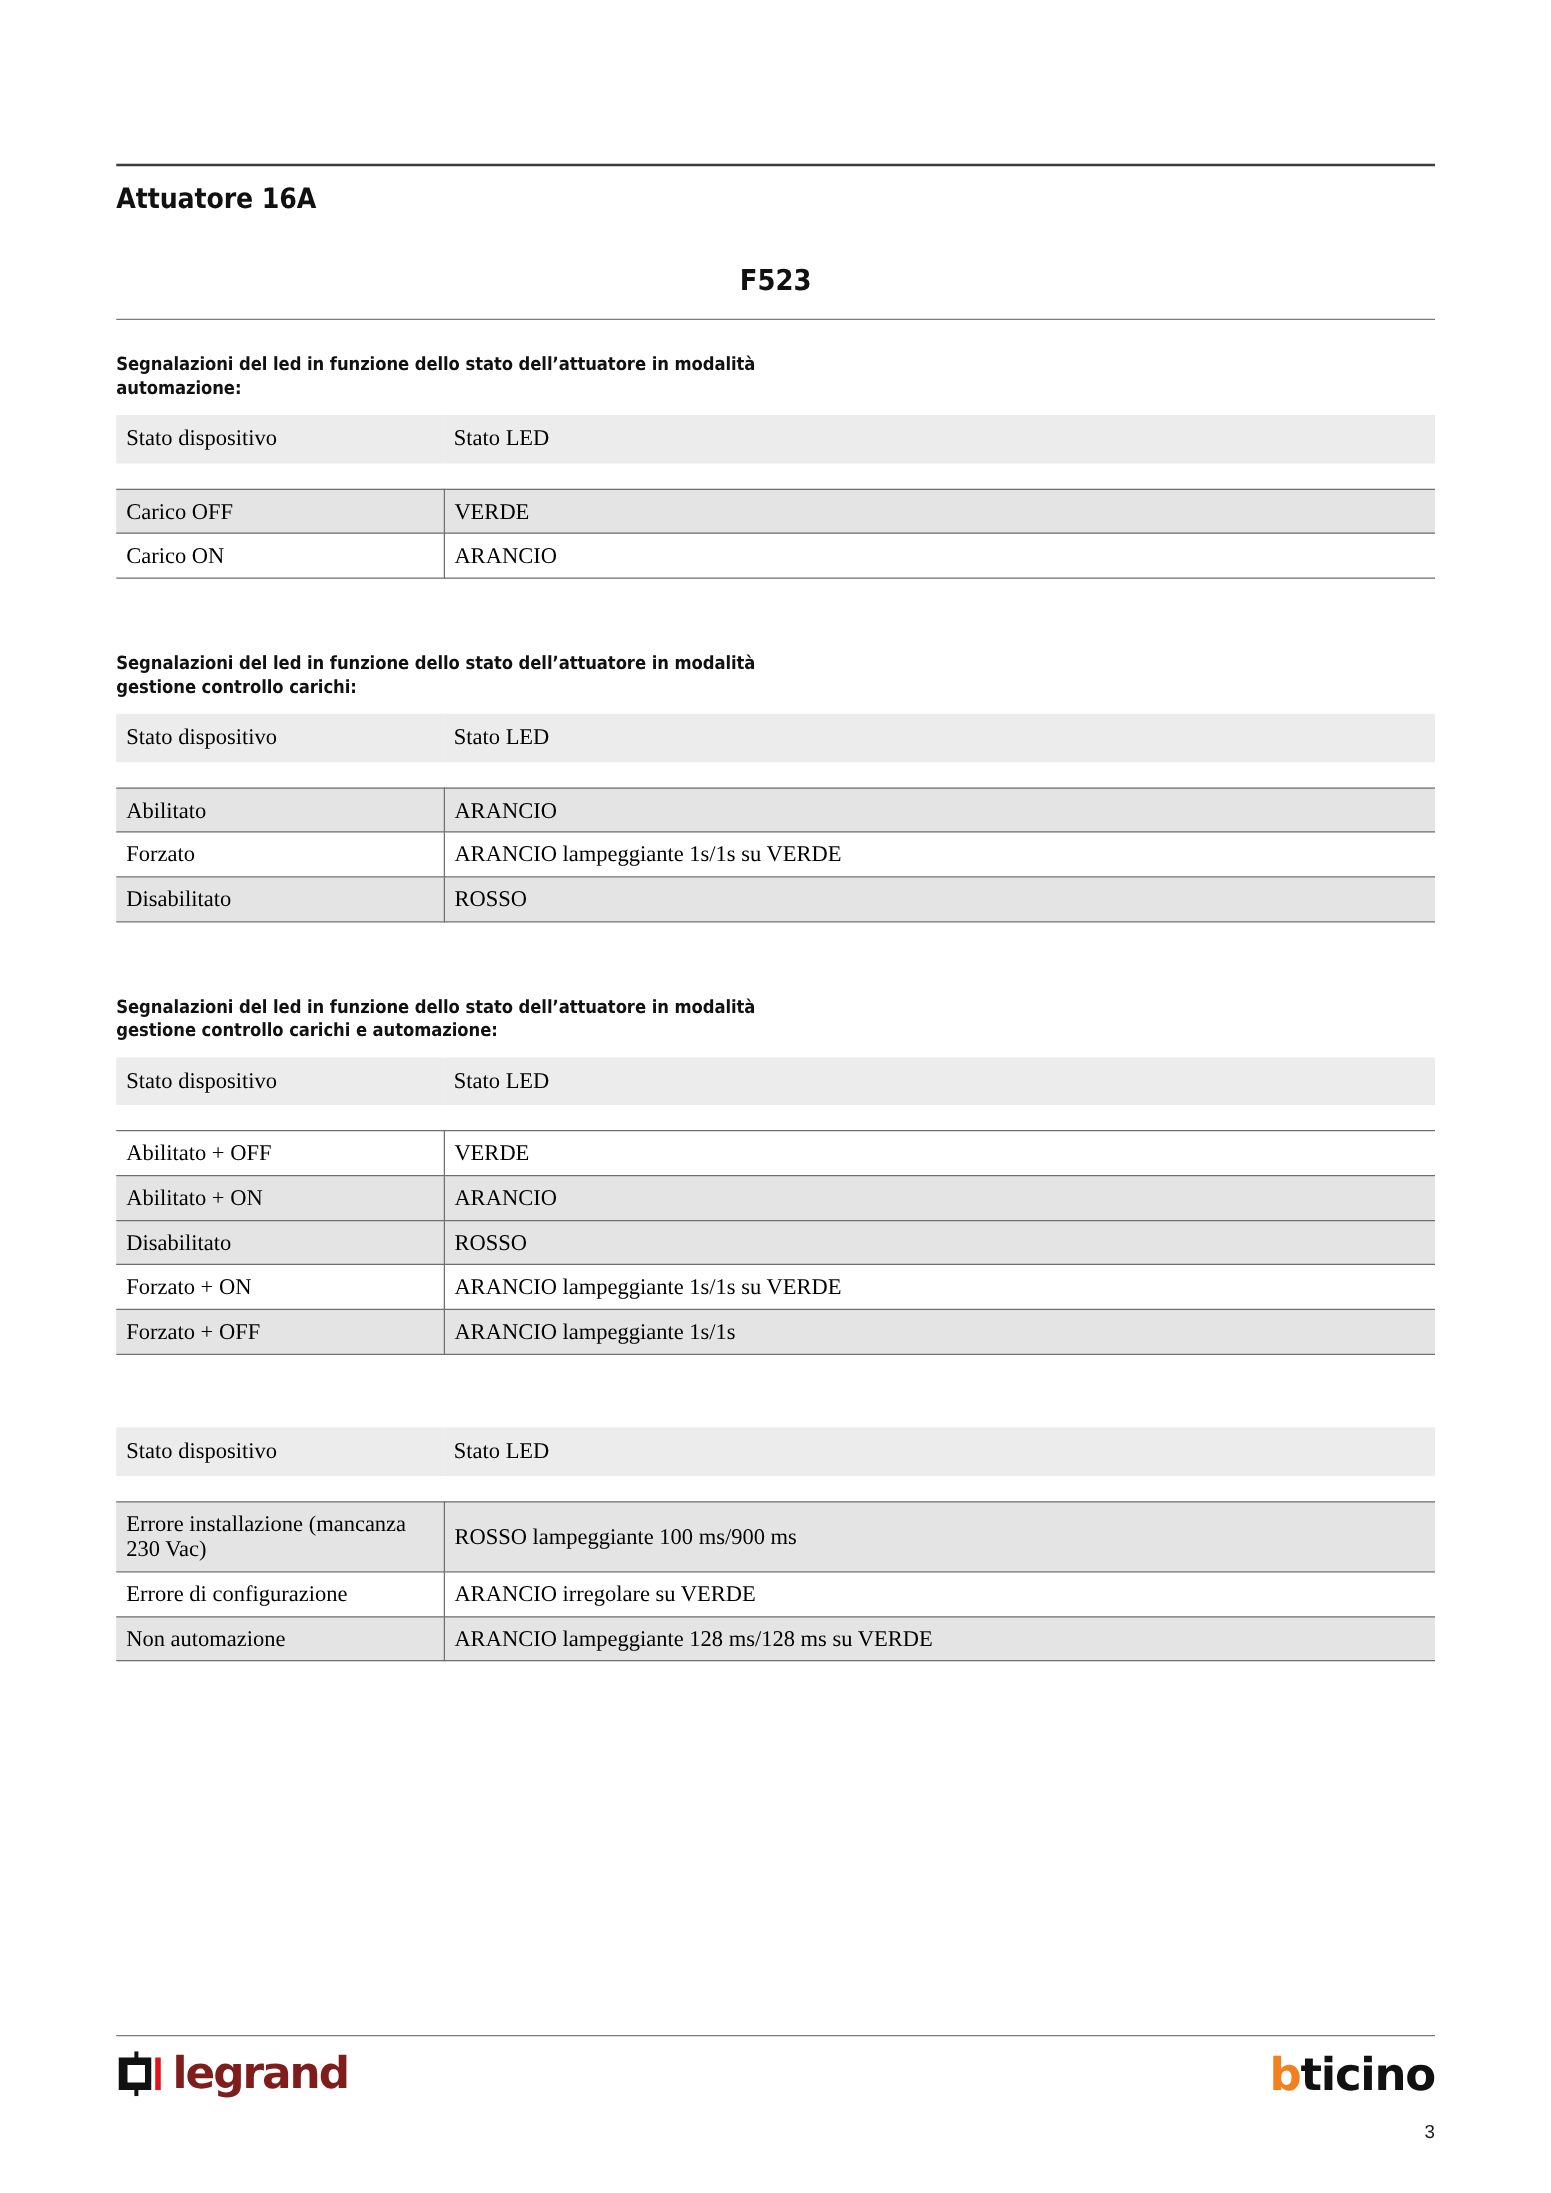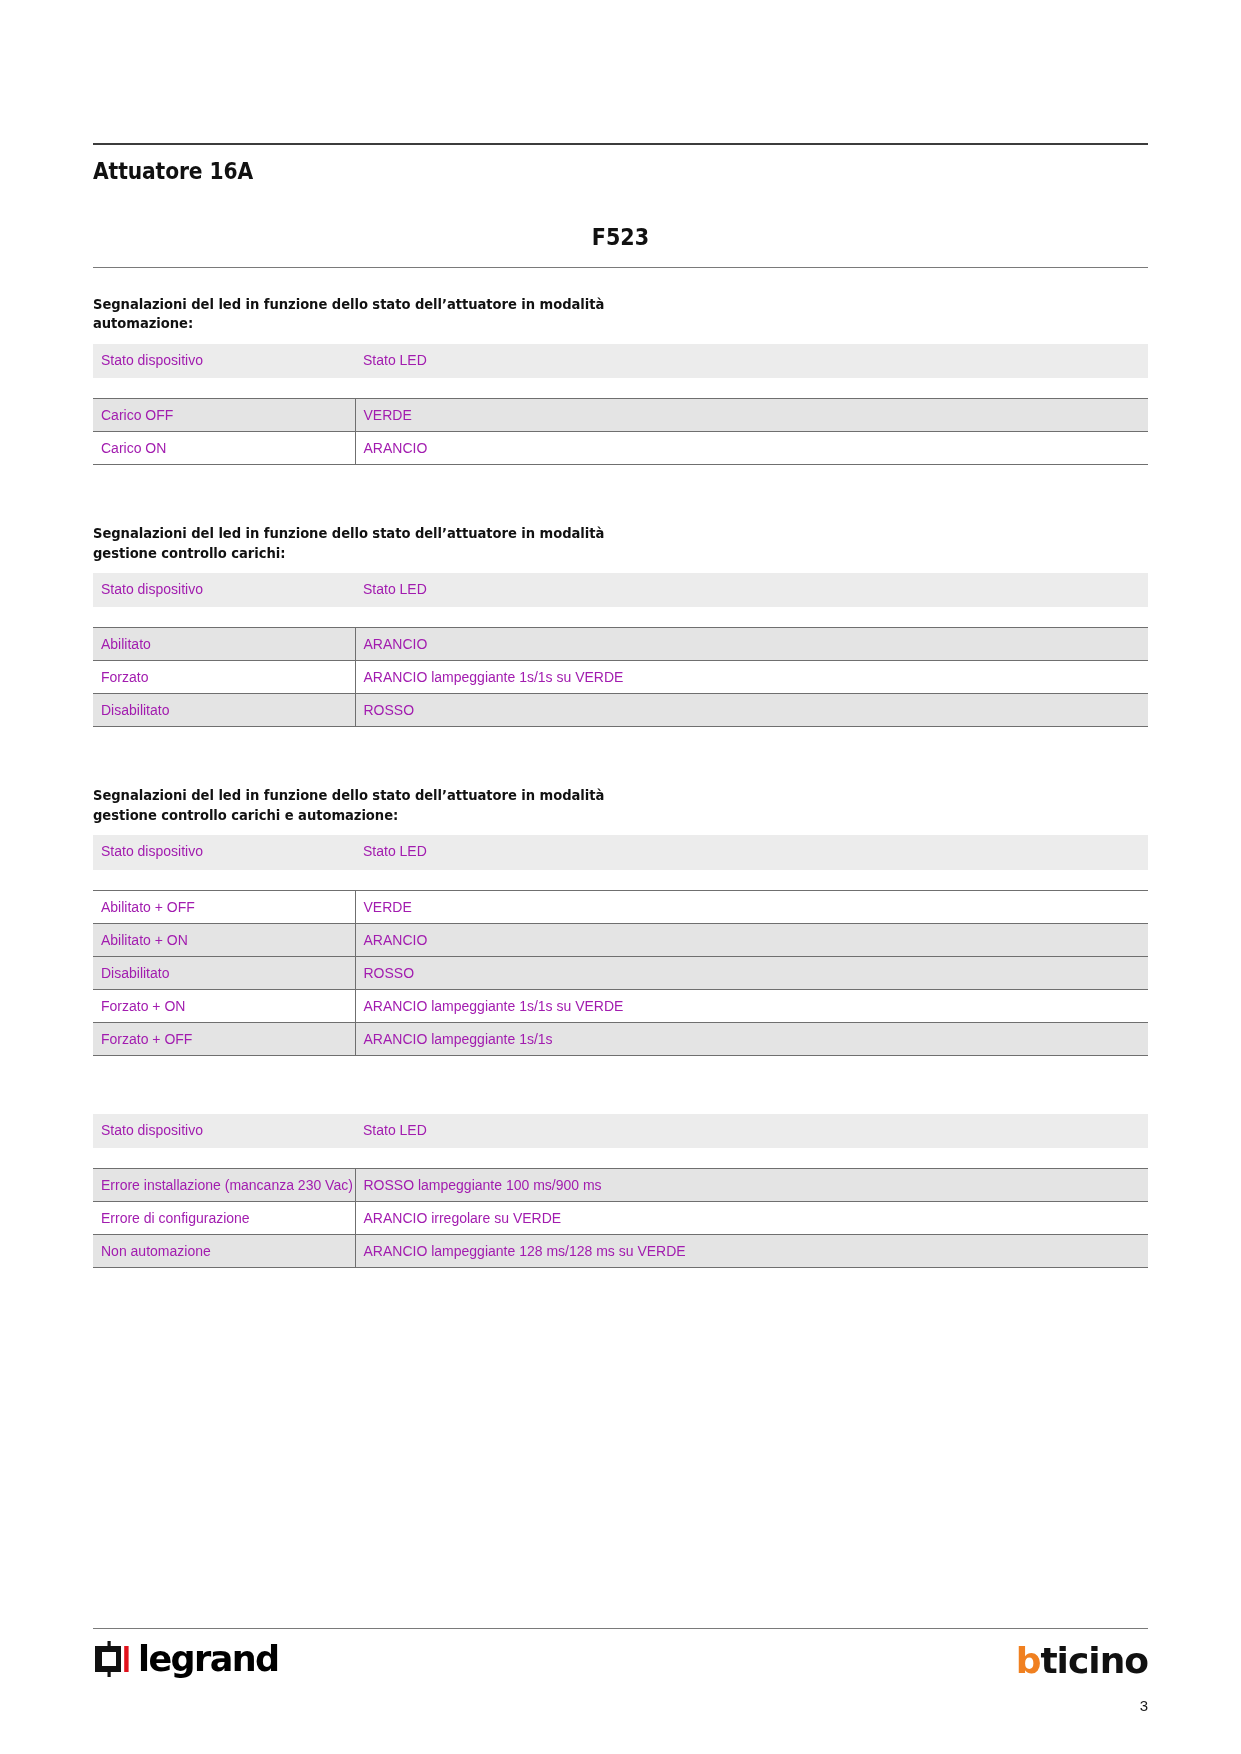--- a/index.html
+++ b/index.html
@@ -18,21 +18,21 @@
     width: 1241px;
     height: 1754px;
     margin: 0 auto;
     background: #ffffff;
     overflow: hidden;
     box-sizing: border-box;
   }
   .content {
     position: absolute;
     left: 93px;
-    top: 12px;
+    top: 0;
     width: 1055px;
   }
 
   
   .rule-top {
     height: 0;
     border-top: 2.4px solid #3c3c3c;
     margin-top: 131px;
   }
   .doc-title {
@@ -75,23 +75,23 @@
     white-space: pre-line;
     letter-spacing: -0.05px;
   }
 
   
   table.led-table {
     width: 100%;
     border-collapse: collapse;
     table-layout: fixed;
     margin-top: 11px;
-    font-family: Liberation Sans, sans-serif;
-    font-size: 14px;
-    color: #a21caf;
+    font-family: Liberation Serif, serif;
+    font-size: 18px;
+    color: #000000;
   }
   table.led-table col.c1 { width: 262px; }
   table.led-table col.c2 { width: auto; }
 
   .led-table thead th {
     background: #ececec;
     font-weight: normal;
     text-align: left;
     padding: 9px 0 10px 8px;
     border: none;
@@ -150,21 +150,21 @@
     width: 36px;
     height: 36px;
     position: relative;
     flex: none;
   }
   .legrand-wordmark {
     font-family: "DejaVu Sans", "Liberation Sans", sans-serif;
     font-weight: bold;
     font-size: 35px;
     letter-spacing: -1.6px;
-    color: #000000;
+    color: #7f1d1d;
     line-height: 1;
   }
   
   .footer-center {
     position: absolute;
     left: 0;
     right: 0;
     top: 22px;
     text-align: center;
     font-family: "Liberation Sans", sans-serif;

